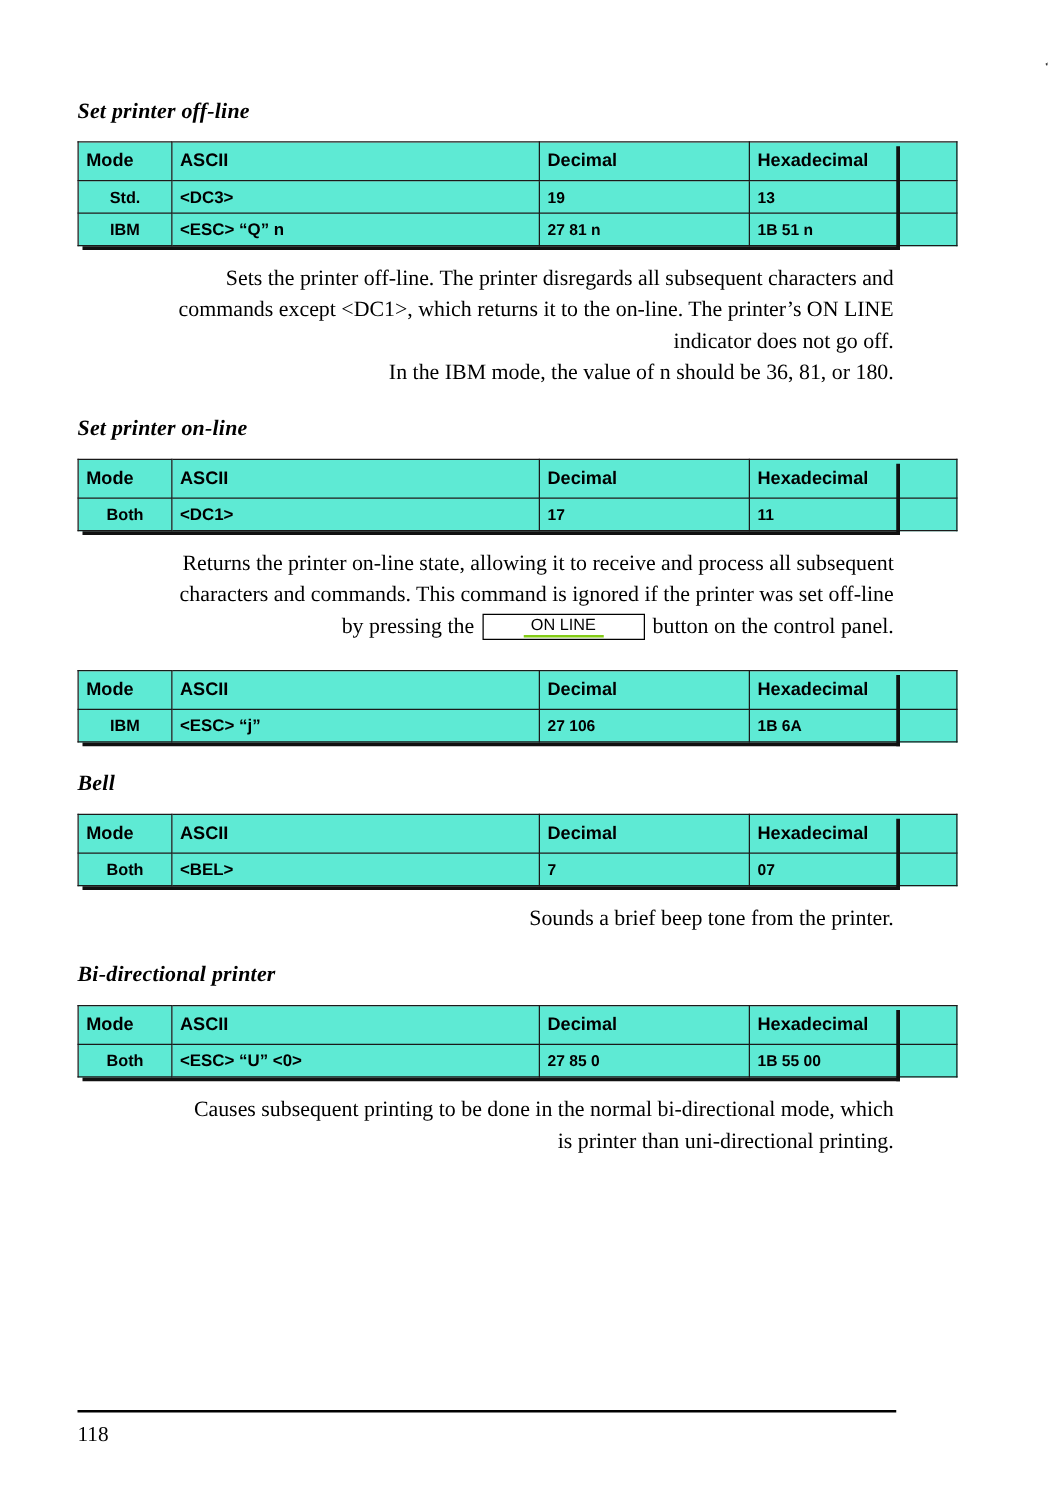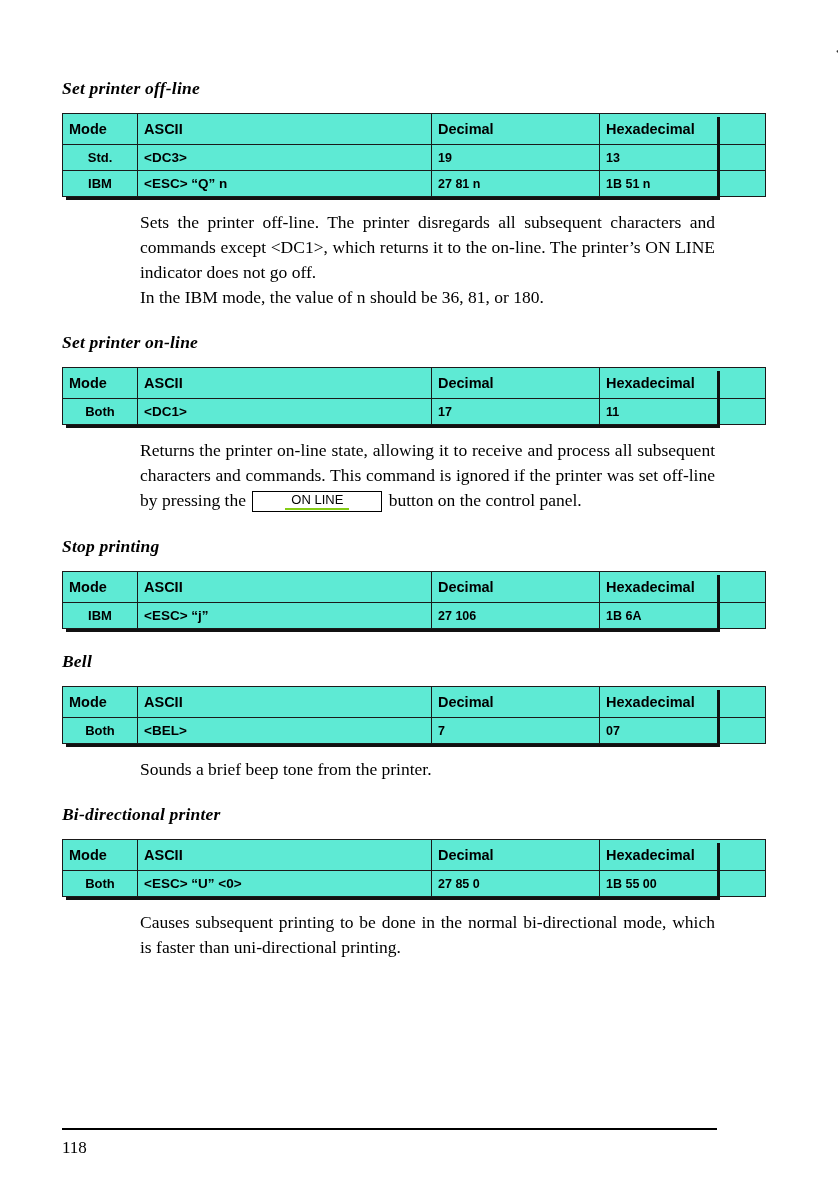--- a/index.html
+++ b/index.html
@@ -77,21 +77,21 @@
   }
 
   .para {
     margin:13px 0 0 78px;
     width:575px;
     font-size:17.5px;
     line-height:25px;
     text-align:justify;
   }
   .para.nojust { text-align:left; }
-  .para p { margin:0; }
+  .para p { margin:0;text-align:right; }
 
   .btn-inline {
     display:inline-block;
     border:1.5px solid #000;
     padding:0 10px 1px 10px;
     font-family:"Liberation Sans", sans-serif;
     font-size:13px;
     line-height:16px;
     position:relative;
     top:-2px;
@@ -195,21 +195,20 @@
           </tr>
         </tbody>
           </table>
       </div>
       <div class="para">
         <p>Returns the printer on-line state, allowing it to receive and process all subsequent characters and commands. This command is ignored if the printer was set off-line by pressing the <span class="btn-inline"><span class="lbl">ON LINE</span></span> button on the control panel.</p>
       </div>
     </div>
 
     <div class="block">
-      <h2 class="section-title">Stop printing</h2>
       <div class="table-wrap">
         <table class="cmd">
           <tbody>
               <tr class="hdr">
             <th class="c-mode">Mode</th>
             <th class="c-ascii">ASCII</th>
             <th class="c-dec">Decimal</th>
             <th class="c-hex">Hexadecimal</th>
           </tr>
           <tr>
@@ -262,21 +261,21 @@
           <tr>
             <td class="mode-cell">Both</td>
             <td class="ascii-cell">&lt;ESC&gt;   “U”   &lt;0&gt;</td>
             <td class="data">27   85    0</td>
             <td class="data">1B   55   00</td>
           </tr>
         </tbody>
           </table>
       </div>
       <div class="para">
-        <p>Causes subsequent printing to be done in the normal bi-directional mode, which is faster than uni-directional printing.</p>
+        <p>Causes subsequent printing to be done in the normal bi-directional mode, which is printer than uni-directional printing.</p>
       </div>
     </div>
 
   </div>
 
   <div class="footer-rule"></div>
   <div class="page-num">118</div>
 </div>
 
 </body></html>

